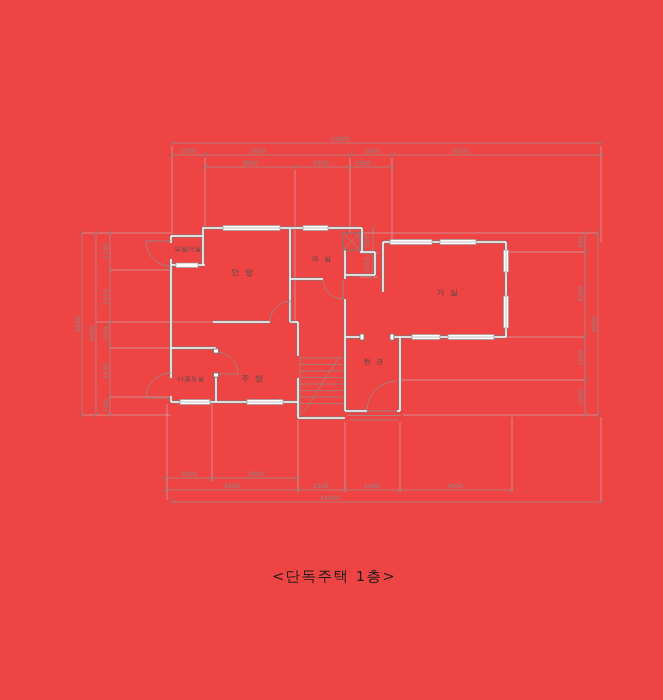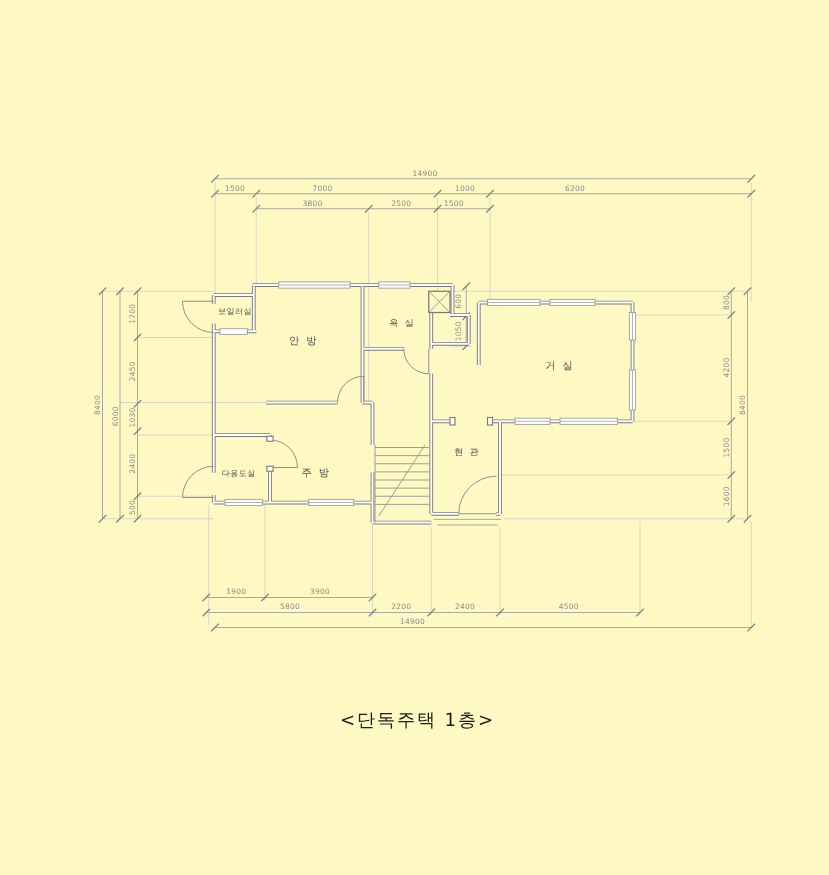--- a/index.html
+++ b/index.html
@@ -1,16 +1,16 @@
 <!DOCTYPE html>
 <html><head>
 <meta charset="utf-8">
 <style>
   html,body{margin:0;padding:0;background:#ffffff;}
-  .page{width:663px;height:700px;background:#fef9c3;position:relative;overflow:hidden;
+  .page{width:663px;height:700px;background:#ef4444;position:relative;overflow:hidden;
         font-family:"DejaVu Sans", sans-serif;}
   svg{display:block;}
   .dimline{stroke:#979797;stroke-width:.65;fill:none;}
   .tick{stroke:#7d7d7d;stroke-width:.9;}
   .guide{stroke:#c6c6c6;stroke-width:.55;}
   .wall-outer{stroke:#7a7a7a;stroke-width:3;fill:none;stroke-linecap:butt;}
   .wall-inner{stroke:#fefefe;stroke-width:1.5;fill:none;stroke-linecap:butt;}
   .win{fill:#ffffff;stroke:#9a9a9a;stroke-width:.7;}
   .winline{stroke:#9a9a9a;stroke-width:.6;}
   .door{stroke:#8f8f8f;stroke-width:.8;fill:none;}

